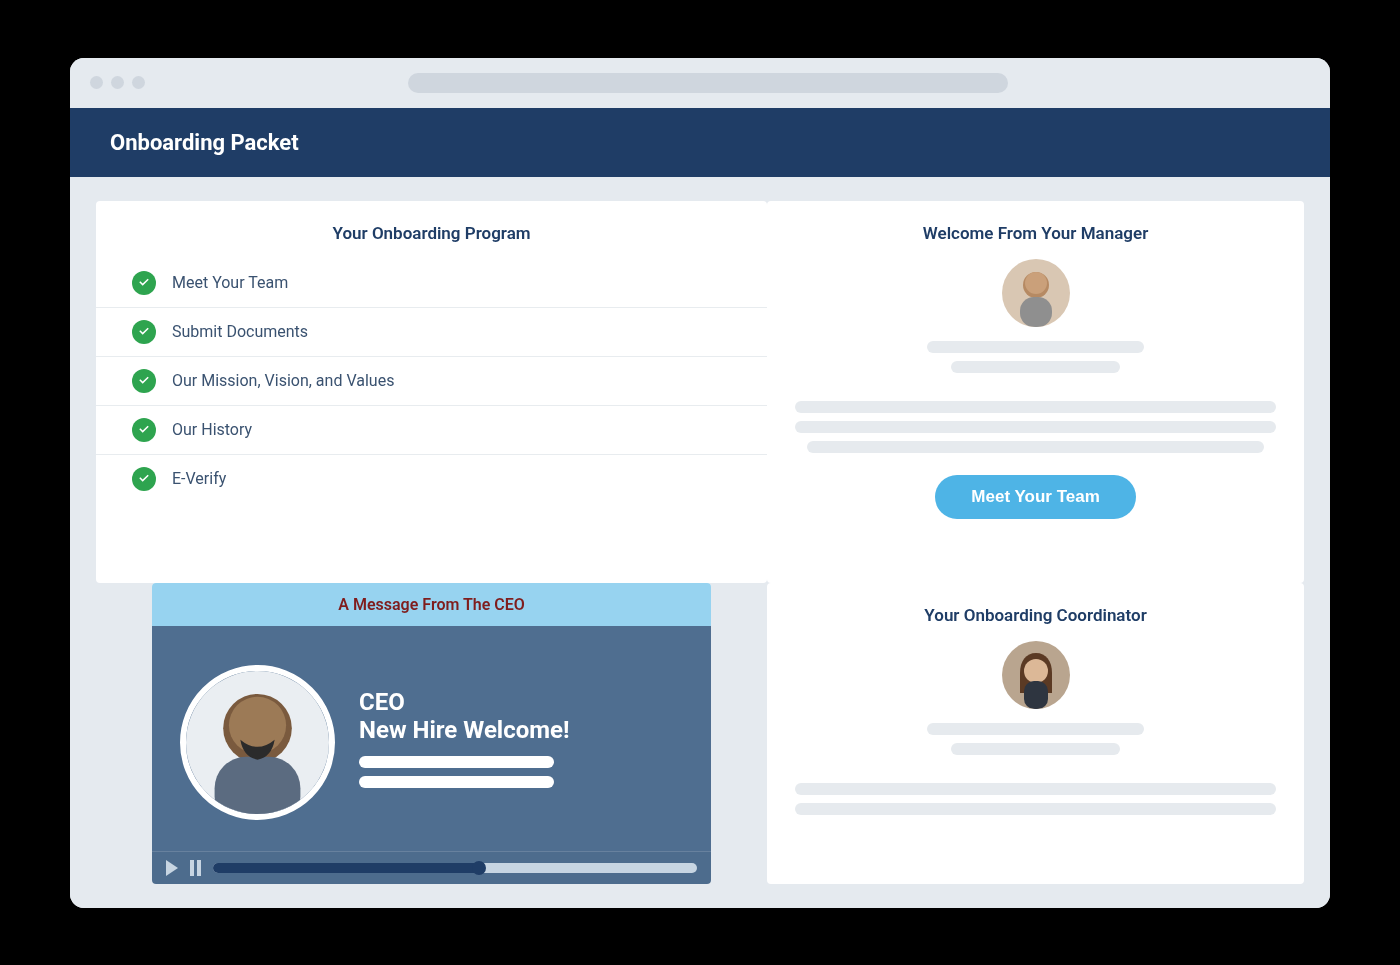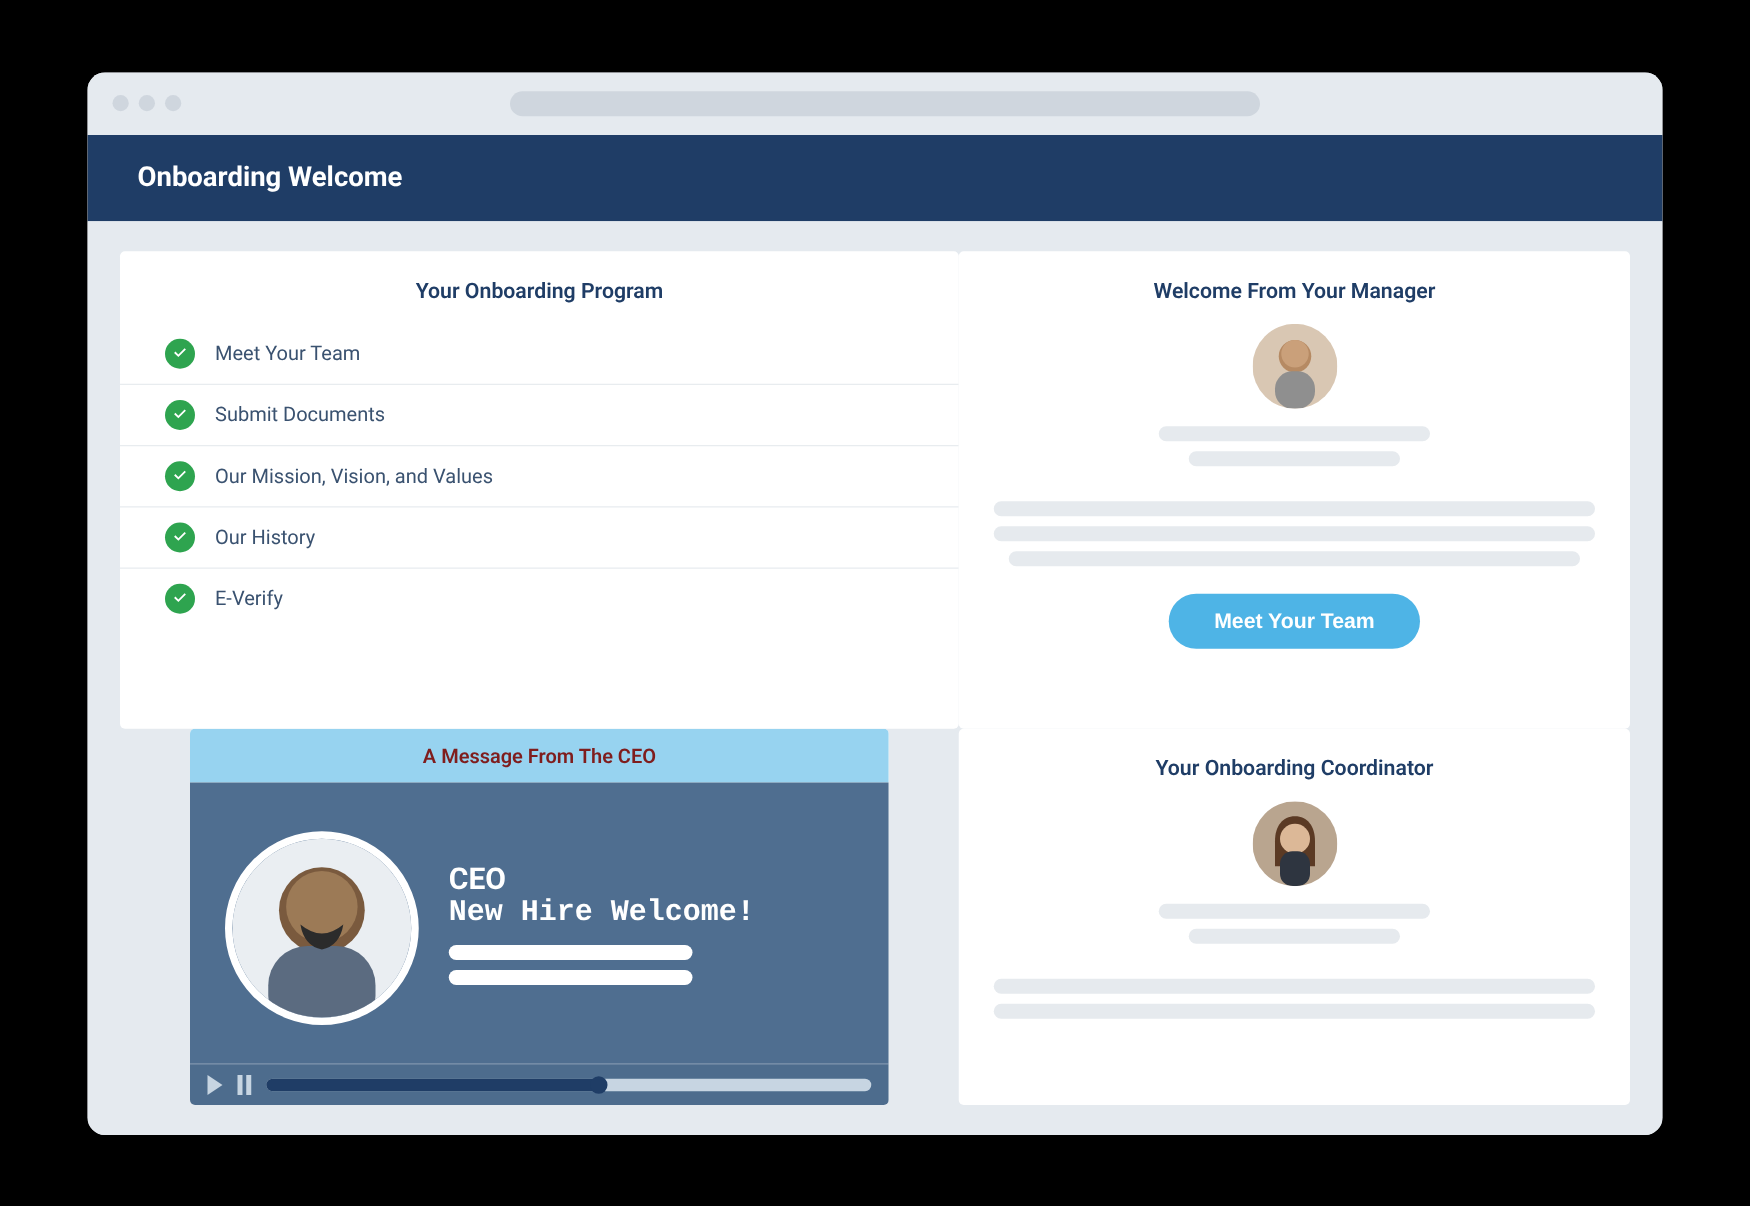--- a/index.html
+++ b/index.html
@@ -136,21 +136,21 @@
   }
   .ceo-avatar {
     width: 155px; height:155px; border-radius:50%;
     border: 6px solid #fff;
     overflow:hidden;
     flex-shrink:0;
   }
   .ceo-avatar svg { width:100%; height:100%; }
   .ceo-text { color:#fff; }
   .ceo-line1 { font-size:24px; font-weight:700; }
-  .ceo-line2 { font-size:24px; font-weight:700; margin-bottom:12px;font-family:Liberation Mono, monospace;}
+  .ceo-line2 { font-size:24px; font-weight:700; margin-bottom:12px;}
   .ceo-skel { height:12px; border-radius:6px; background:#fff; margin:8px 0; }
   .video-bar {
     background:#4d6c8d;
     display:flex;
     align-items:center;
     gap:12px;
     padding: 8px 14px;
     border-top: 1px solid rgba(255,255,255,0.15);
   }
   .play-icon {
@@ -180,21 +180,21 @@
 
 <div class="browser-frame">
   <div class="browser-bar">
     <div class="dot"></div>
     <div class="dot"></div>
     <div class="dot"></div>
     <div class="url-bar"></div>
     <div style="width:40px"></div>
   </div>
 
-  <div class="app-header">Onboarding Welcome</div>
+  <div class="app-header">Onboarding Packet</div>
 
   <div class="content">
 
     <div class="card card-program">
       <div class="card-title">Your Onboarding Program</div>
       <div class="checklist">
         <div class="check-item">
           <span class="check-icon">
               <svg viewBox="0 0 16 16">
                 <path d="M13.4 4.2 6.5 11 2.6 7.2l1.2-1.2 2.7 2.6 5.7-5.6z"></path>

